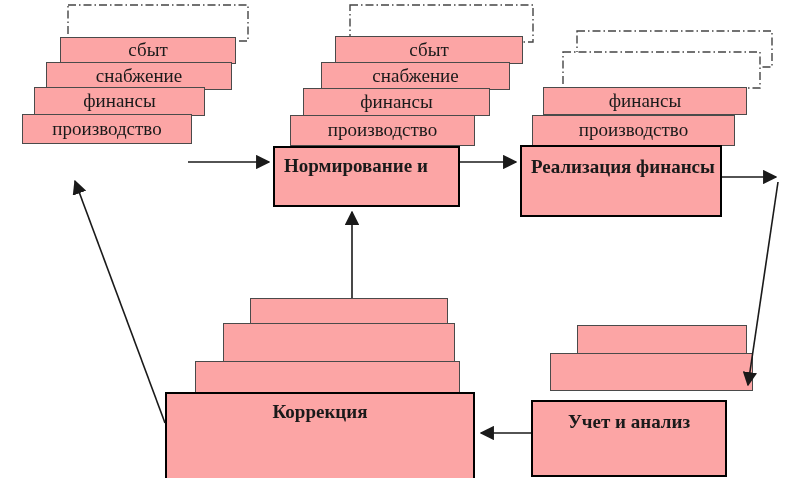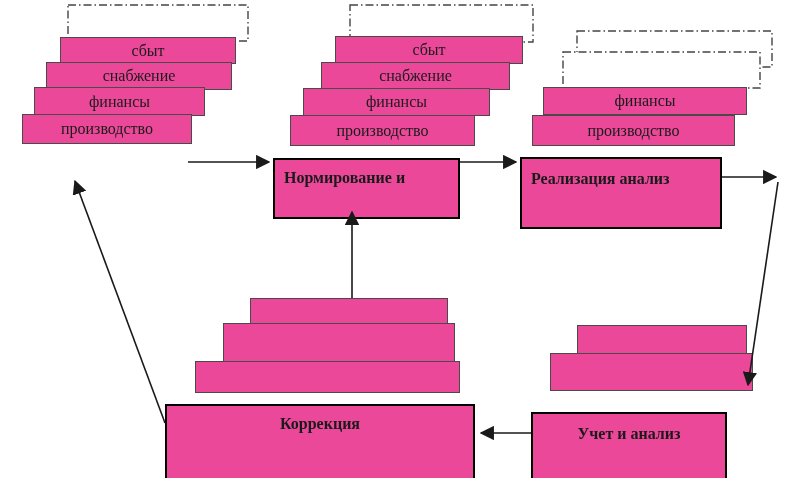--- a/index.html
+++ b/index.html
@@ -14,37 +14,36 @@
   }
   .layer {
     position: absolute;
     left: 0; top: 0;
     width: 790px; height: 478px;
     pointer-events: none;
   }
   .box {
     position: absolute;
     box-sizing: border-box;
-    background: #ec4899;
+    background: #fca5a5;
     border: 1.5px solid #4a4a4a;
     display: flex;
     align-items: center;
     justify-content: center;
-    font-size: 16px;
+    font-size: 19px;
     line-height: 1.1;
     white-space: nowrap;
   }
   .bold {
     border: 2px solid #000000;
     font-weight: bold;
   }
   .col {
     flex-direction: column;
     justify-content: flex-start;
-    margin-top: 12px;
   }
   .line { line-height: 22px; }
   .align-left { align-items: flex-start; }
 
   
   .l1 { left: 60px;  top: 37px;  width: 176px; height: 27px; }
   .l2 { left: 46px;  top: 62px;  width: 186px; height: 28px; }
   .l3 { left: 34px;  top: 87px;  width: 171px; height: 29px; }
   .l4 { left: 22px;  top: 114px; width: 170px; height: 30px; }
   .l5 { left: 3px;   top: 143px; width: 185px; height: 34px; }
@@ -113,21 +112,21 @@
     <div class="line">Нормирование и</div>
   </div>
 
   <div class="box r1">
       <span>финансы</span>
     </div>
   <div class="box r2">
       <span>производство</span>
     </div>
   <div class="box bold col align-left r3">
-    <div class="line">Реализация анализ</div>
+    <div class="line">Реализация финансы</div>
   </div>
 
   <div class="box bm1"></div>
   <div class="box bm2"></div>
   <div class="box bm3"></div>
   <div class="box bold col bm4">
     <div class="line">Коррекция</div>
   </div>
 
   <div class="box br1"></div>

